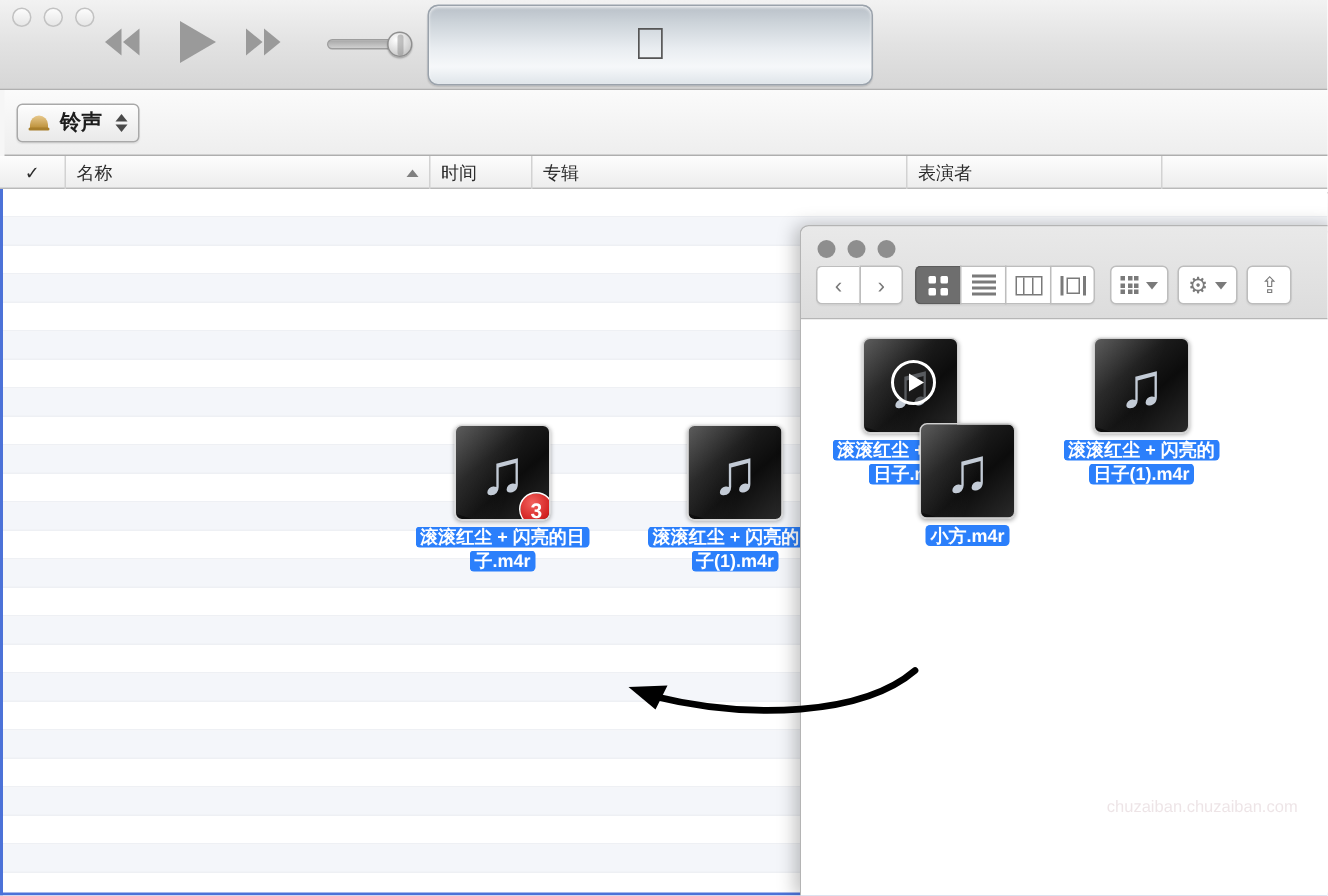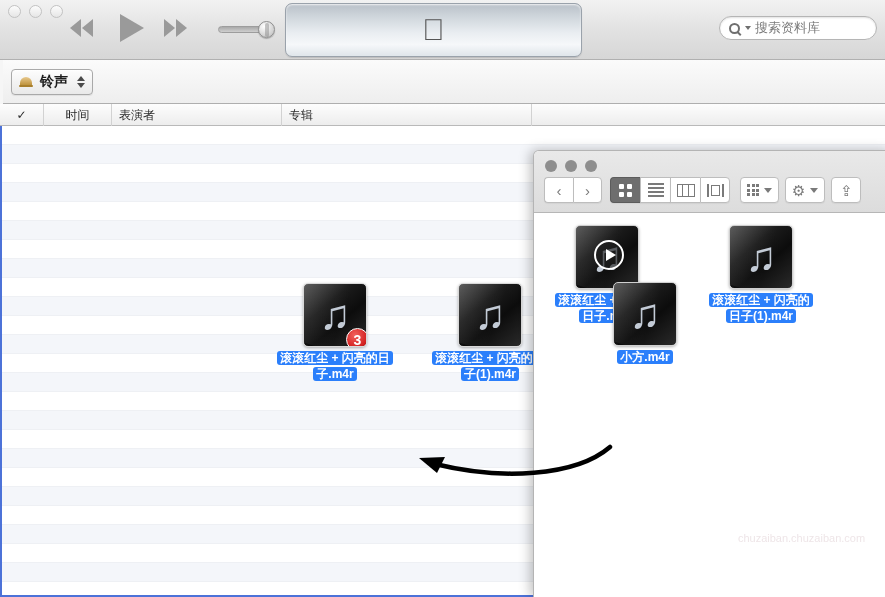--- a/index.html
+++ b/index.html
@@ -109,21 +109,21 @@
   
   .colhead {
     position: absolute; left: 0; top: 104px; width: 885px; height: 22px;
     background: linear-gradient(to bottom,#fdfdfd,#ededed);
     border-bottom: 1px solid #b9b9b9;
     display: flex; font-size: 12px; color: #2b2b2b;
   }
   .ch { height: 22px; display:flex; align-items:center; border-right: 1px solid #d2d2d2; padding: 0 7px; position: relative;}
   .ch-check { width: 44px; justify-content: center; }
   .ch-name { width: 243px; }
-  .ch-time { width: 68px; justify-content: center; }
+  .ch-time { width: 68px; justify-content: flex-start; }
   .ch-artist { width: 170px; }
   .ch-album { width: 250px; }
   .sortarrow { position:absolute; right:7px; width:0;height:0;
     border-left:4px solid transparent;border-right:4px solid transparent;border-bottom:5px solid #808080;}
 
   
   .tracklist {
     position: absolute; left: 0; top: 126px; width: 885px; height: 471px;
     background: #fff; overflow: hidden;
     border: 2px solid #4c72d8; border-top: none; border-right: none;
@@ -252,25 +252,20 @@
 
       <div class="volwrap">
         <div class="voltrack"></div>
         <div class="volknob"></div>
       </div>
 
       <div class="lcd">
         <div class="apple-logo"></div>
       </div>
 
-      <div class="searchbox">
-        <div class="mag"></div>
-        <div class="mag-caret"></div>
-        <div class="search-ph">搜索资料库</div>
-      </div>
     </div>
 
     <div class="itunes-subbar">
       <div class="btn media-picker">
         <span class="bell"></span>
         <span>铃声</span>
         <span class="stepper">
           <i class="st-up"></i>
             <i class="st-dn"></i>
         </span>
@@ -294,28 +289,32 @@
 
       <div class="btn store-btn">
         <span>iTu</span>
       </div>
     </div>
 
     <div class="colhead">
       <div class="ch ch-check">
         <span>✓</span>
       </div>
+      <div class="ch ch-name">
+        <span>名称</span>
+        <span class="sortarrow"></span>
+      </div>
       <div class="ch ch-time">
         <span>时间</span>
       </div>
+      <div class="ch ch-album">
+        <span>专辑</span>
+      </div>
       <div class="ch ch-artist">
         <span>表演者</span>
-      </div>
-      <div class="ch ch-album">
-        <span>专辑</span>
       </div>
     </div>
 
     <div class="tracklist" id="tracklist">
         <div class="stripe"></div>
         <div class="stripe alt"></div>
         <div class="stripe"></div>
         <div class="stripe alt"></div>
         <div class="stripe"></div>
         <div class="stripe alt"></div>

